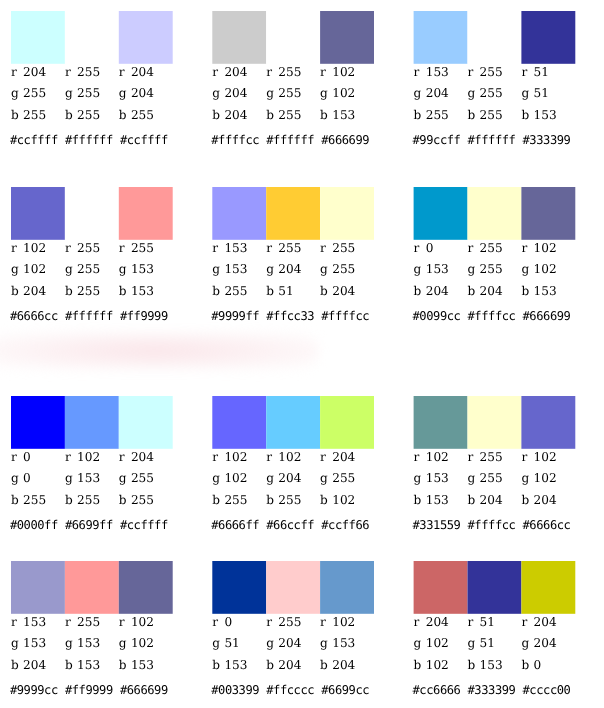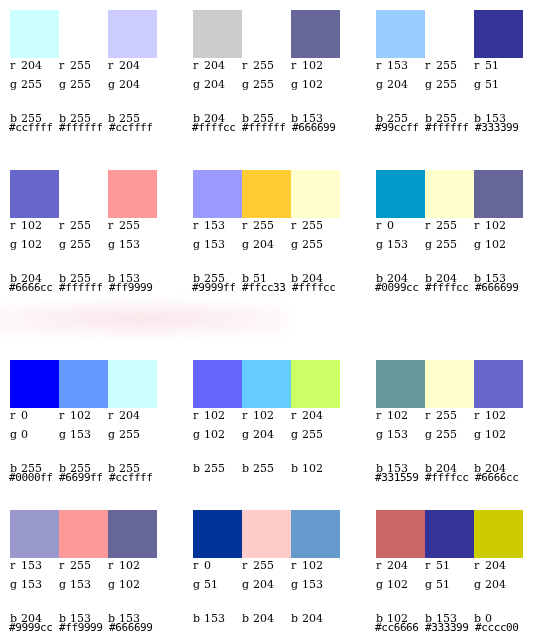--- a/index.html
+++ b/index.html
@@ -45,21 +45,21 @@
 
   .channel-row {
     position: absolute;
     left: 10px;
     width: 165px;
     height: 14px;
     display: flex;
   }
   .channel-row.r { top: 59px; }
   .channel-row.g { top: 78px; align-items: flex-end; }
-  .channel-row.b { top: 112px; }
+  .channel-row.b { top: 98px; }
 
   .channel-cell {
     width: 49px;
     font-size: 11px;
     line-height: 14px;
     color: #000000;
     white-space: nowrap;
   }
   .channel-cell .ch-letter {
     display: inline-block;
@@ -307,20 +307,25 @@
       <div class="channel-row g">
         <div class="channel-cell"><span class="ch-letter">g</span><span>102</span></div>
         <div class="channel-cell"><span class="ch-letter">g</span><span>204</span></div>
         <div class="channel-cell"><span class="ch-letter">g</span><span>255</span></div>
       </div>
       <div class="channel-row b">
         <div class="channel-cell"><span class="ch-letter">b</span><span>255</span></div>
         <div class="channel-cell"><span class="ch-letter">b</span><span>255</span></div>
         <div class="channel-cell"><span class="ch-letter">b</span><span>102</span></div>
       </div>
+      <div class="hex-row">
+        <div class="hex-cell">#6666ff</div>
+        <div class="hex-cell">#66ccff</div>
+        <div class="hex-cell">#ccff66</div>
+      </div>
     </div>
     <div class="palette-card" style="left: 366px; top: 350px;">
       <div class="swatch-strip">
         <div class="swatch" title="#669999" style="background: rgb(102, 153, 153);"></div>
         <div class="swatch" title="#ffffcc" style="background: rgb(255, 255, 204);"></div>
         <div class="swatch" title="#6666cc" style="background: rgb(102, 102, 204);"></div>
       </div>
       <div class="channel-row r">
         <div class="channel-cell"><span class="ch-letter">r</span><span>102</span></div>
         <div class="channel-cell"><span class="ch-letter">r</span><span>255</span></div>
@@ -383,20 +388,25 @@
       <div class="channel-row g">
         <div class="channel-cell"><span class="ch-letter">g</span><span>51</span></div>
         <div class="channel-cell"><span class="ch-letter">g</span><span>204</span></div>
         <div class="channel-cell"><span class="ch-letter">g</span><span>153</span></div>
       </div>
       <div class="channel-row b">
         <div class="channel-cell"><span class="ch-letter">b</span><span>153</span></div>
         <div class="channel-cell"><span class="ch-letter">b</span><span>204</span></div>
         <div class="channel-cell"><span class="ch-letter">b</span><span>204</span></div>
       </div>
+      <div class="hex-row">
+        <div class="hex-cell">#003399</div>
+        <div class="hex-cell">#ffcccc</div>
+        <div class="hex-cell">#6699cc</div>
+      </div>
     </div>
     <div class="palette-card" style="left: 366px; top: 500px;">
       <div class="swatch-strip">
         <div class="swatch" title="#cc6666" style="background: rgb(204, 102, 102);"></div>
         <div class="swatch" title="#333399" style="background: rgb(51, 51, 153);"></div>
         <div class="swatch" title="#cccc00" style="background: rgb(204, 204, 0);"></div>
       </div>
       <div class="channel-row r">
         <div class="channel-cell"><span class="ch-letter">r</span><span>204</span></div>
         <div class="channel-cell"><span class="ch-letter">r</span><span>51</span></div>

